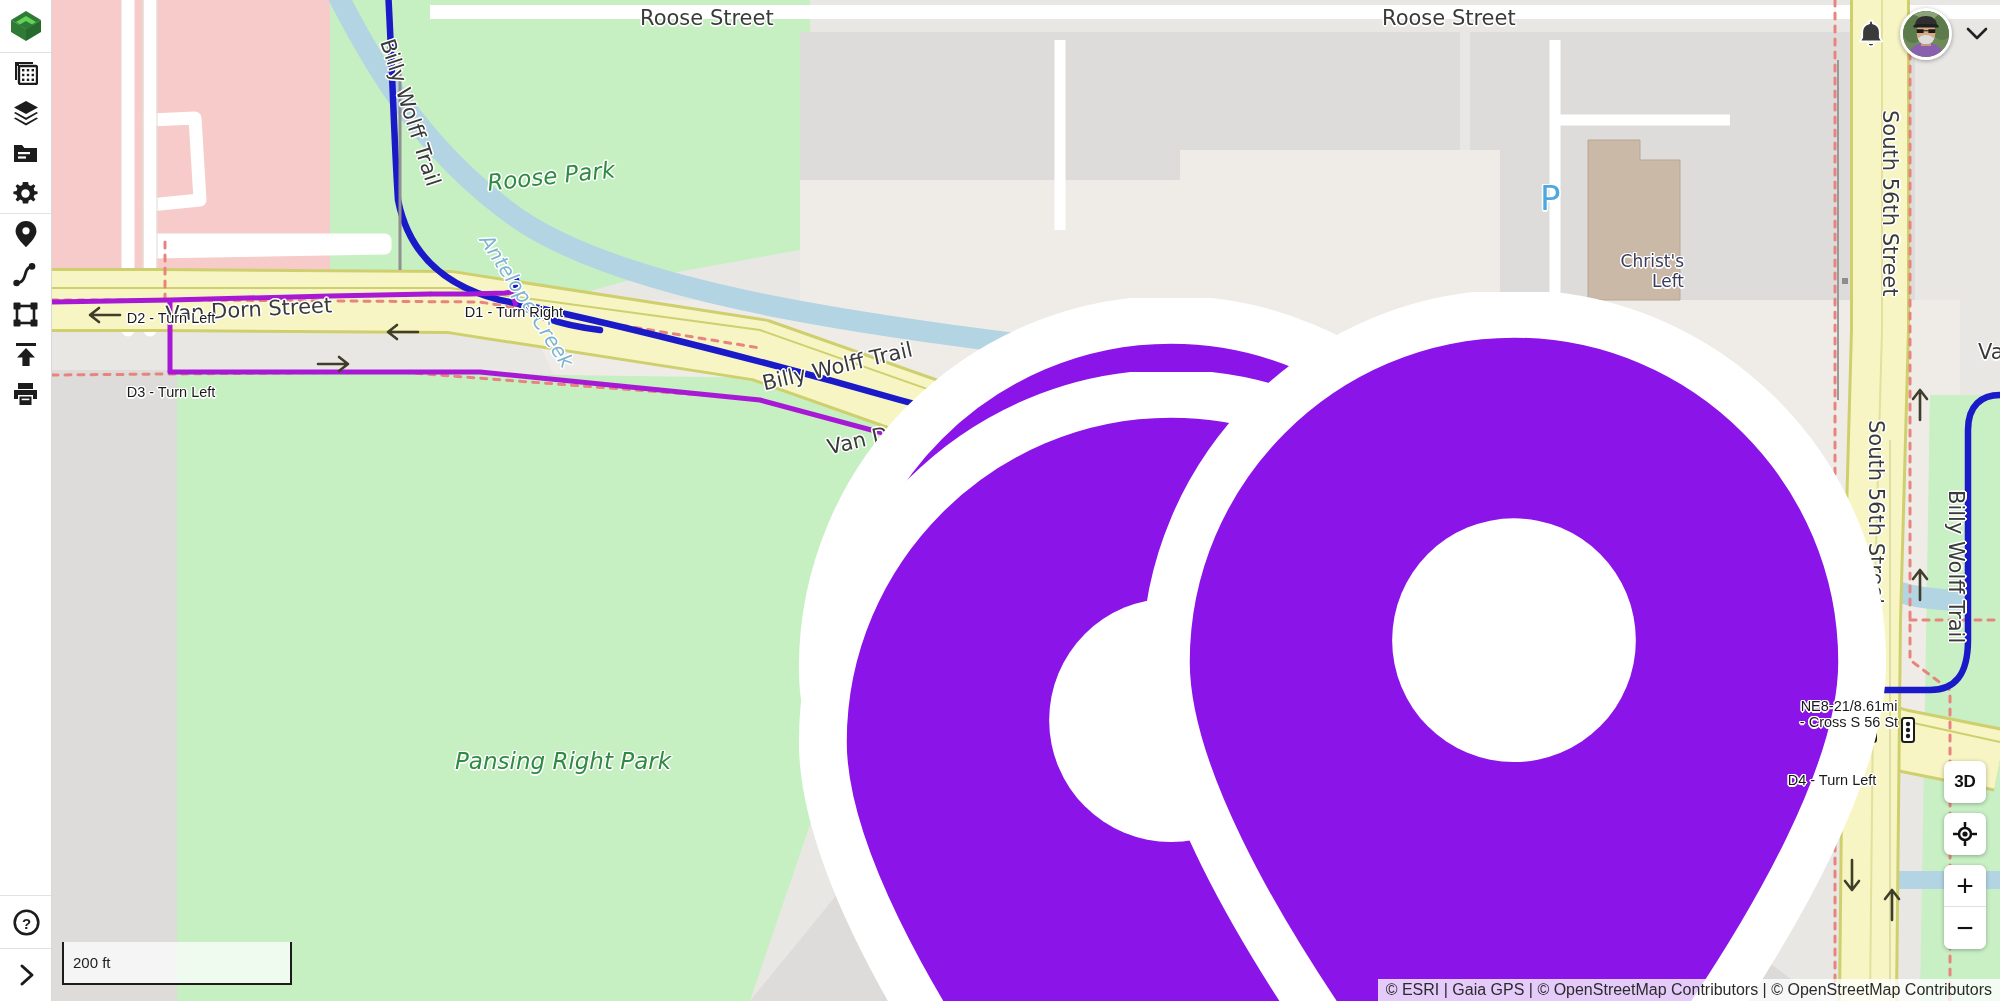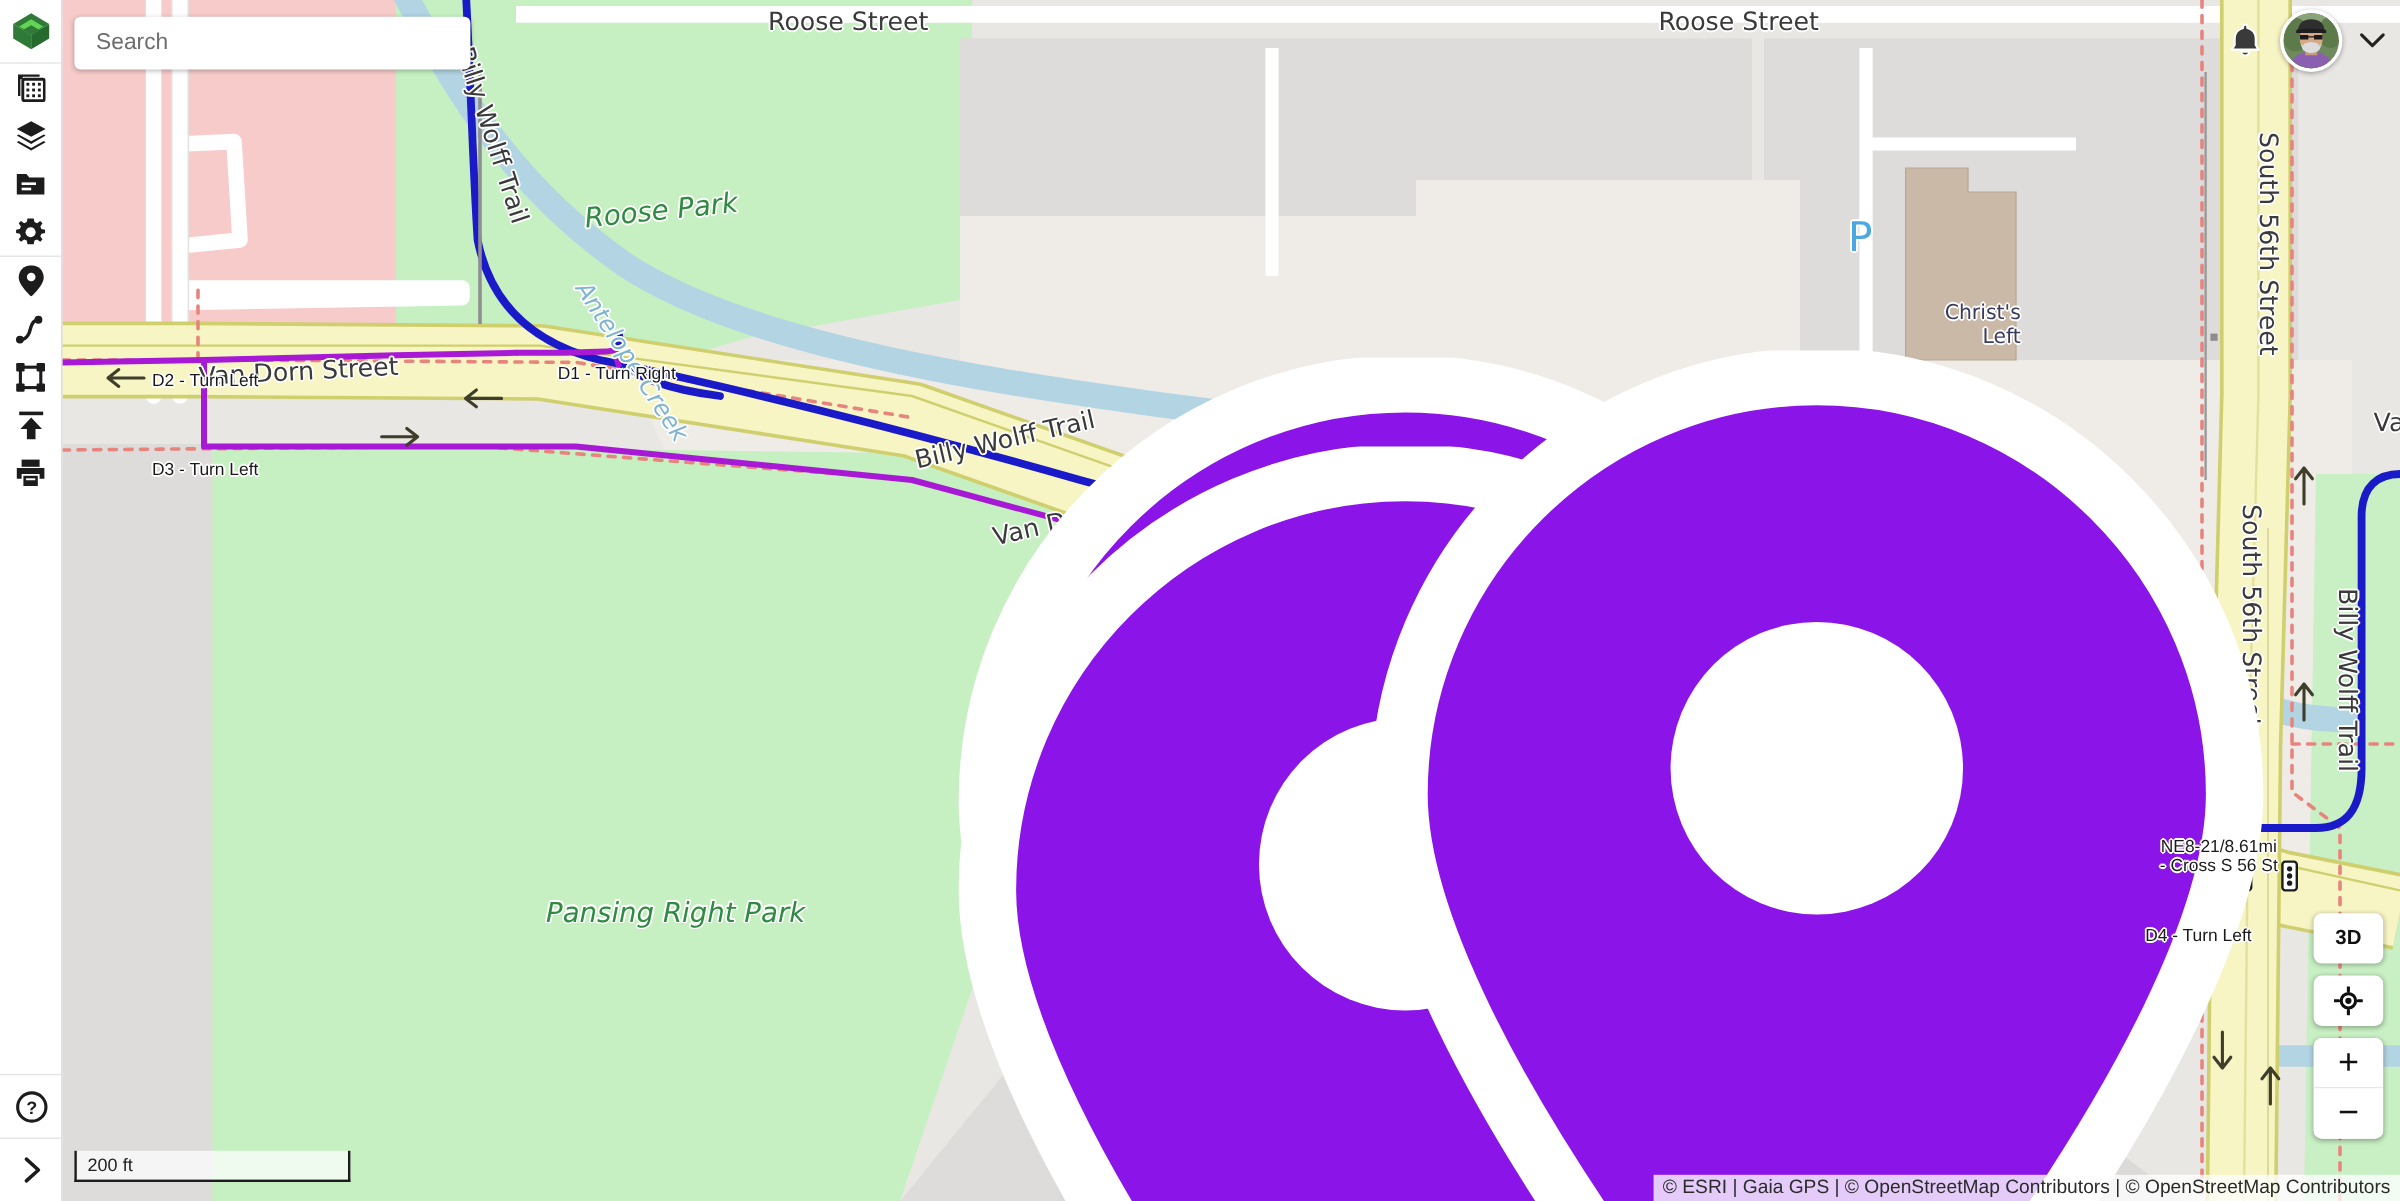--- a/index.html
+++ b/index.html
@@ -55,35 +55,35 @@
   }
   #avatar svg { position:absolute; inset:0; }
   #chev { width: 26px; height: 26px; display:flex; align-items:center; justify-content:center; cursor:pointer; }
 
   
   #mapctl {
     position: absolute; right: 14px; bottom: 52px; z-index: 45;
     display: flex; flex-direction: column; gap: 10px; align-items: center;
   }
   .ctl {
-    width: 58px; height: 42px; background: #fff; border-radius: 7px;
+    width: 42px; height: 42px; background: #fff; border-radius: 7px;
     box-shadow: 0 1px 4px rgba(0,0,0,.3);
     display: flex; align-items: center; justify-content: center;
     font-size: 17px; font-weight: 700; color: #111; cursor: pointer;
     font-family: "Liberation Sans", sans-serif;
   }
   .ctl-stack { background:#fff; border-radius:7px; box-shadow:0 1px 4px rgba(0,0,0,.3); overflow:hidden; }
   .ctl-stack .ctl { box-shadow:none; border-radius:0; }
   .ctl-stack .ctl:first-child { border-bottom: 1px solid #e0e0e0; }
   .ctl-plus { font-size: 30px; font-weight: 400; line-height: 1; }
 
   
   #scale {
     position: absolute; left: 62px; bottom: 16px; z-index: 45;
-    width: 230px; height: 26px;
+    width: 230px; height: 43px;
     border: 2px solid #1c1c1c; border-top: none;
     background: rgba(255,255,255,.72);
     font-size: 15px; color: #222; display: flex; align-items: center; padding-left: 9px;
   }
 
   
   #attrib {
     position: absolute; right: 0; bottom: 0; z-index: 44;
     background: rgba(255,255,255,.78); padding: 2px 8px;
     font-size: 16px; color: #2b2b2b; white-space: nowrap;
@@ -475,23 +475,20 @@
       </div>
       <div class="sb-sep"></div>
       <div class="sb-btn" title="Expand Sidebar" style="height:52px;">
         <svg width="24" height="24" viewBox="0 0 24 24" fill="none">
           <path d="M8,3 L18,12 L8,21" stroke="#1c1c1c" stroke-width="3" stroke-linecap="round" stroke-linejoin="round"></path>
         </svg>
       </div>
     </div>
   </div>
 
-  <div id="search-wrap">
-    <input id="search-input" type="text" placeholder="Search" style="">
-  </div>
 
   <div id="topright">
     <div id="bell" title="Notifications">
       <svg width="28" height="30" viewBox="0 0 28 30">
         <path d="M14,1.5 C13,1.5 12.2,2.3 12.2,3.3 L12.2,4.3 C8,5.2 5.2,8.8 5.2,13 L5.2,18.5 L2.8,22.4 L25.2,22.4 L22.8,18.5 L22.8,13 C22.8,8.8 20,5.2 15.8,4.3 L15.8,3.3 C15.8,2.3 15,1.5 14,1.5 Z" fill="#3a3a3a" stroke="#ffffff" stroke-width="1.8" stroke-linejoin="round"></path>
         <path d="M10.8,24.2 C10.8,26 12.2,27.3 14,27.3 C15.8,27.3 17.2,26 17.2,24.2 Z" fill="#3a3a3a" stroke="#ffffff" stroke-width="1.6"></path>
       </svg>
     </div>
 
     <div id="avatar" title="Account">

